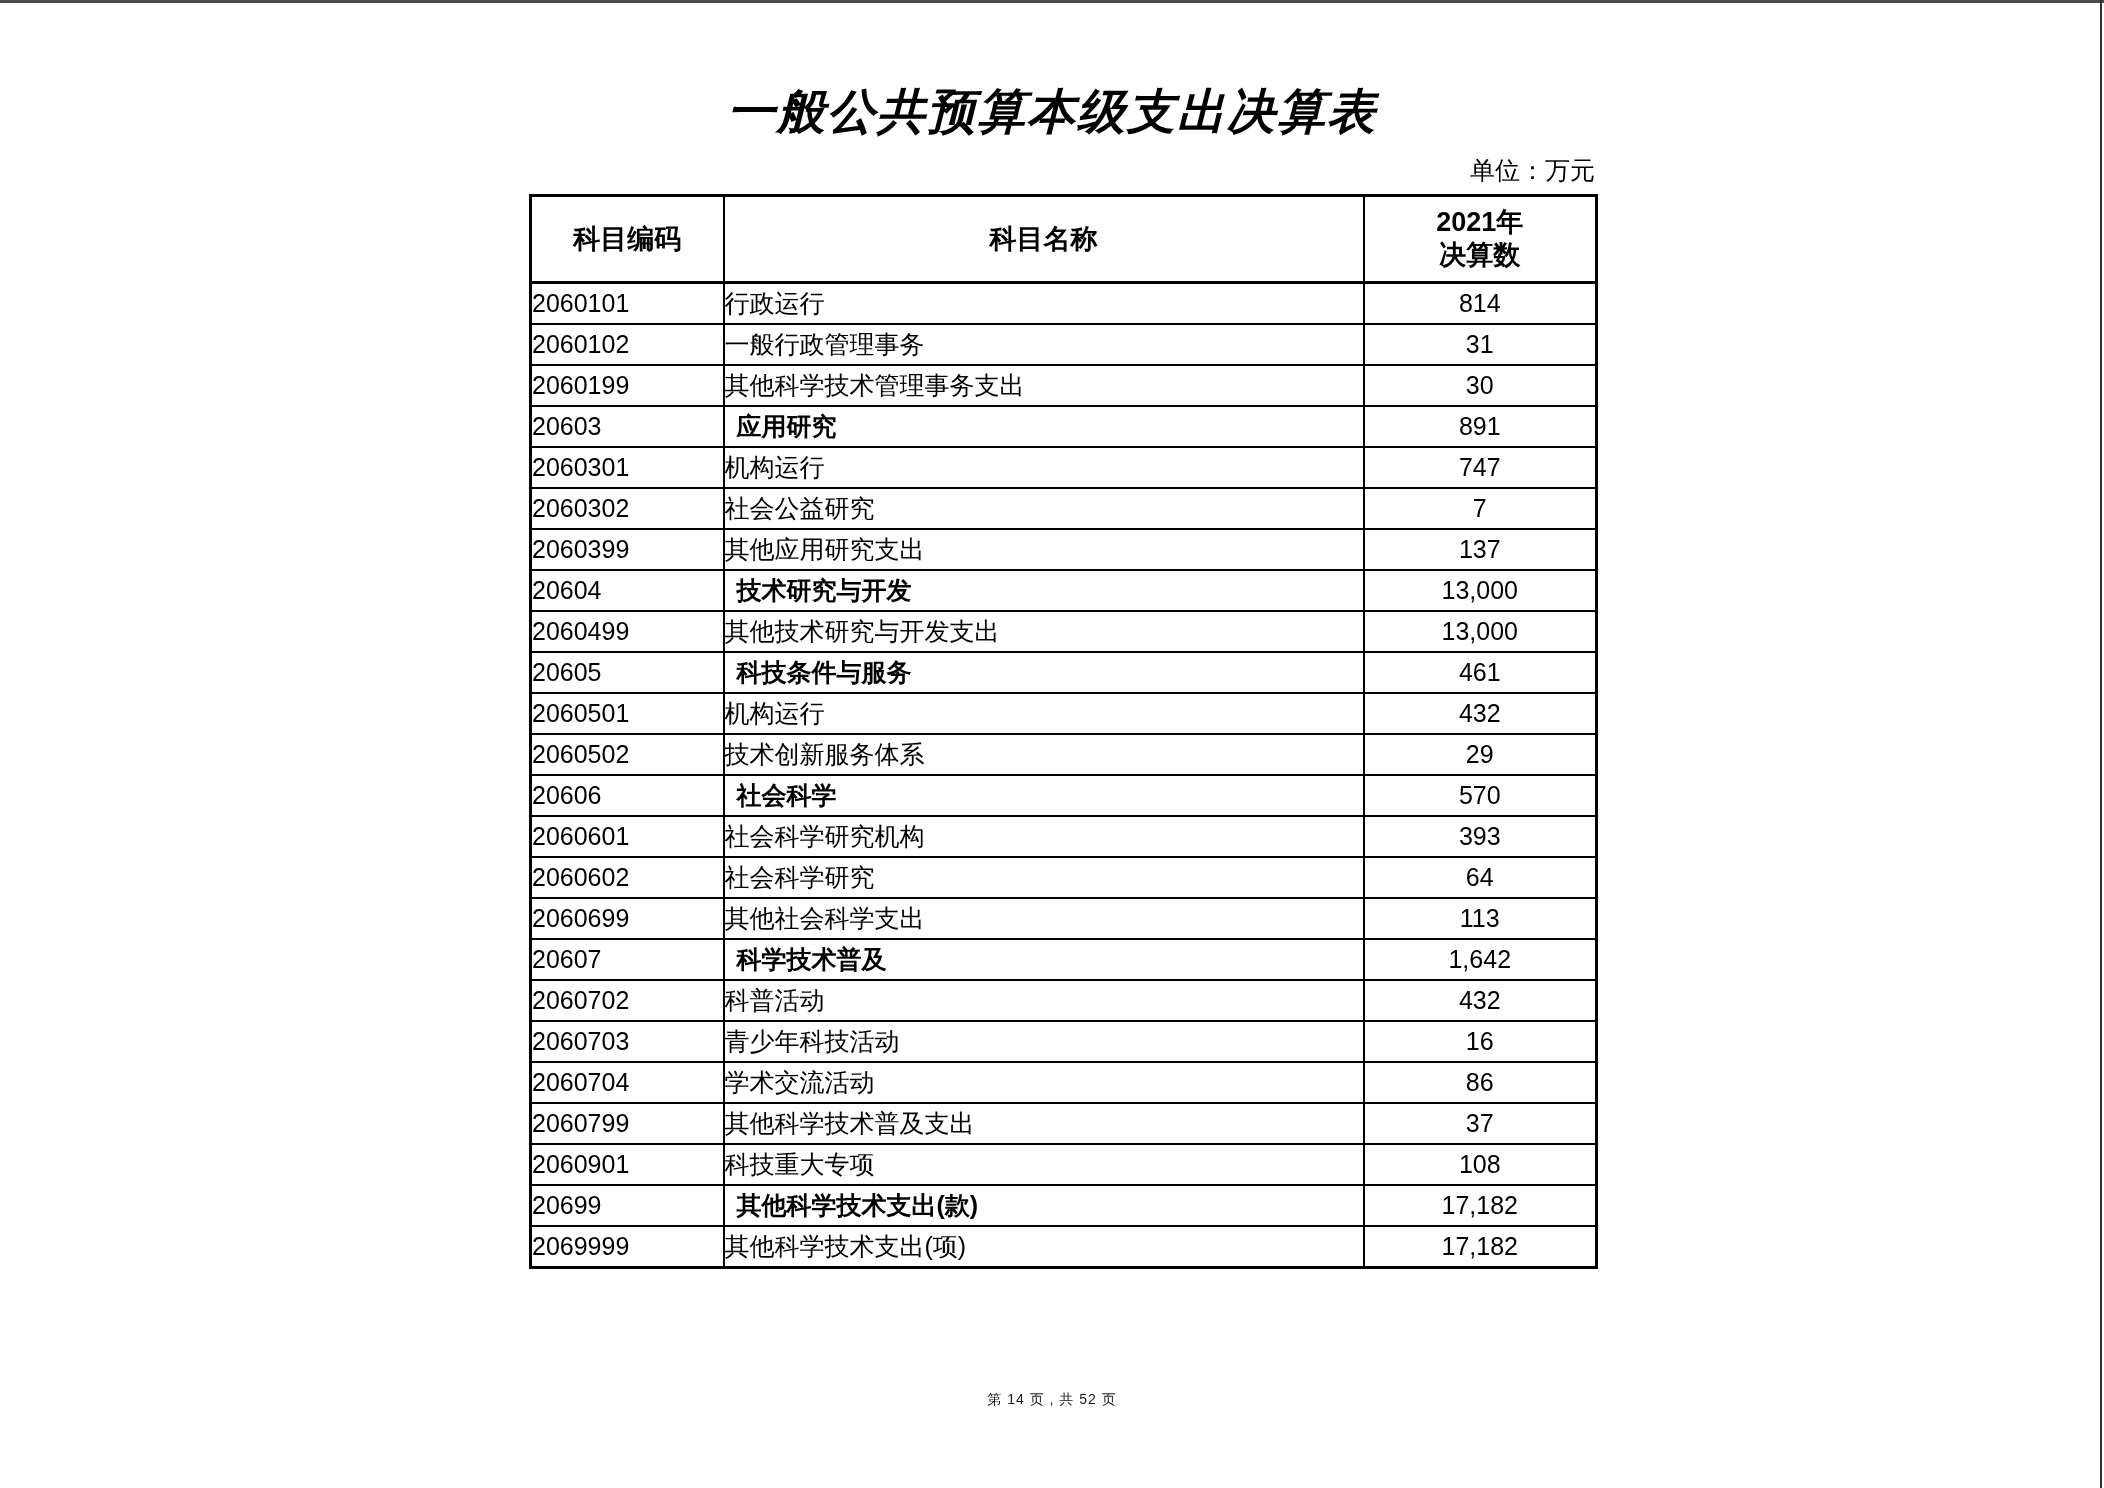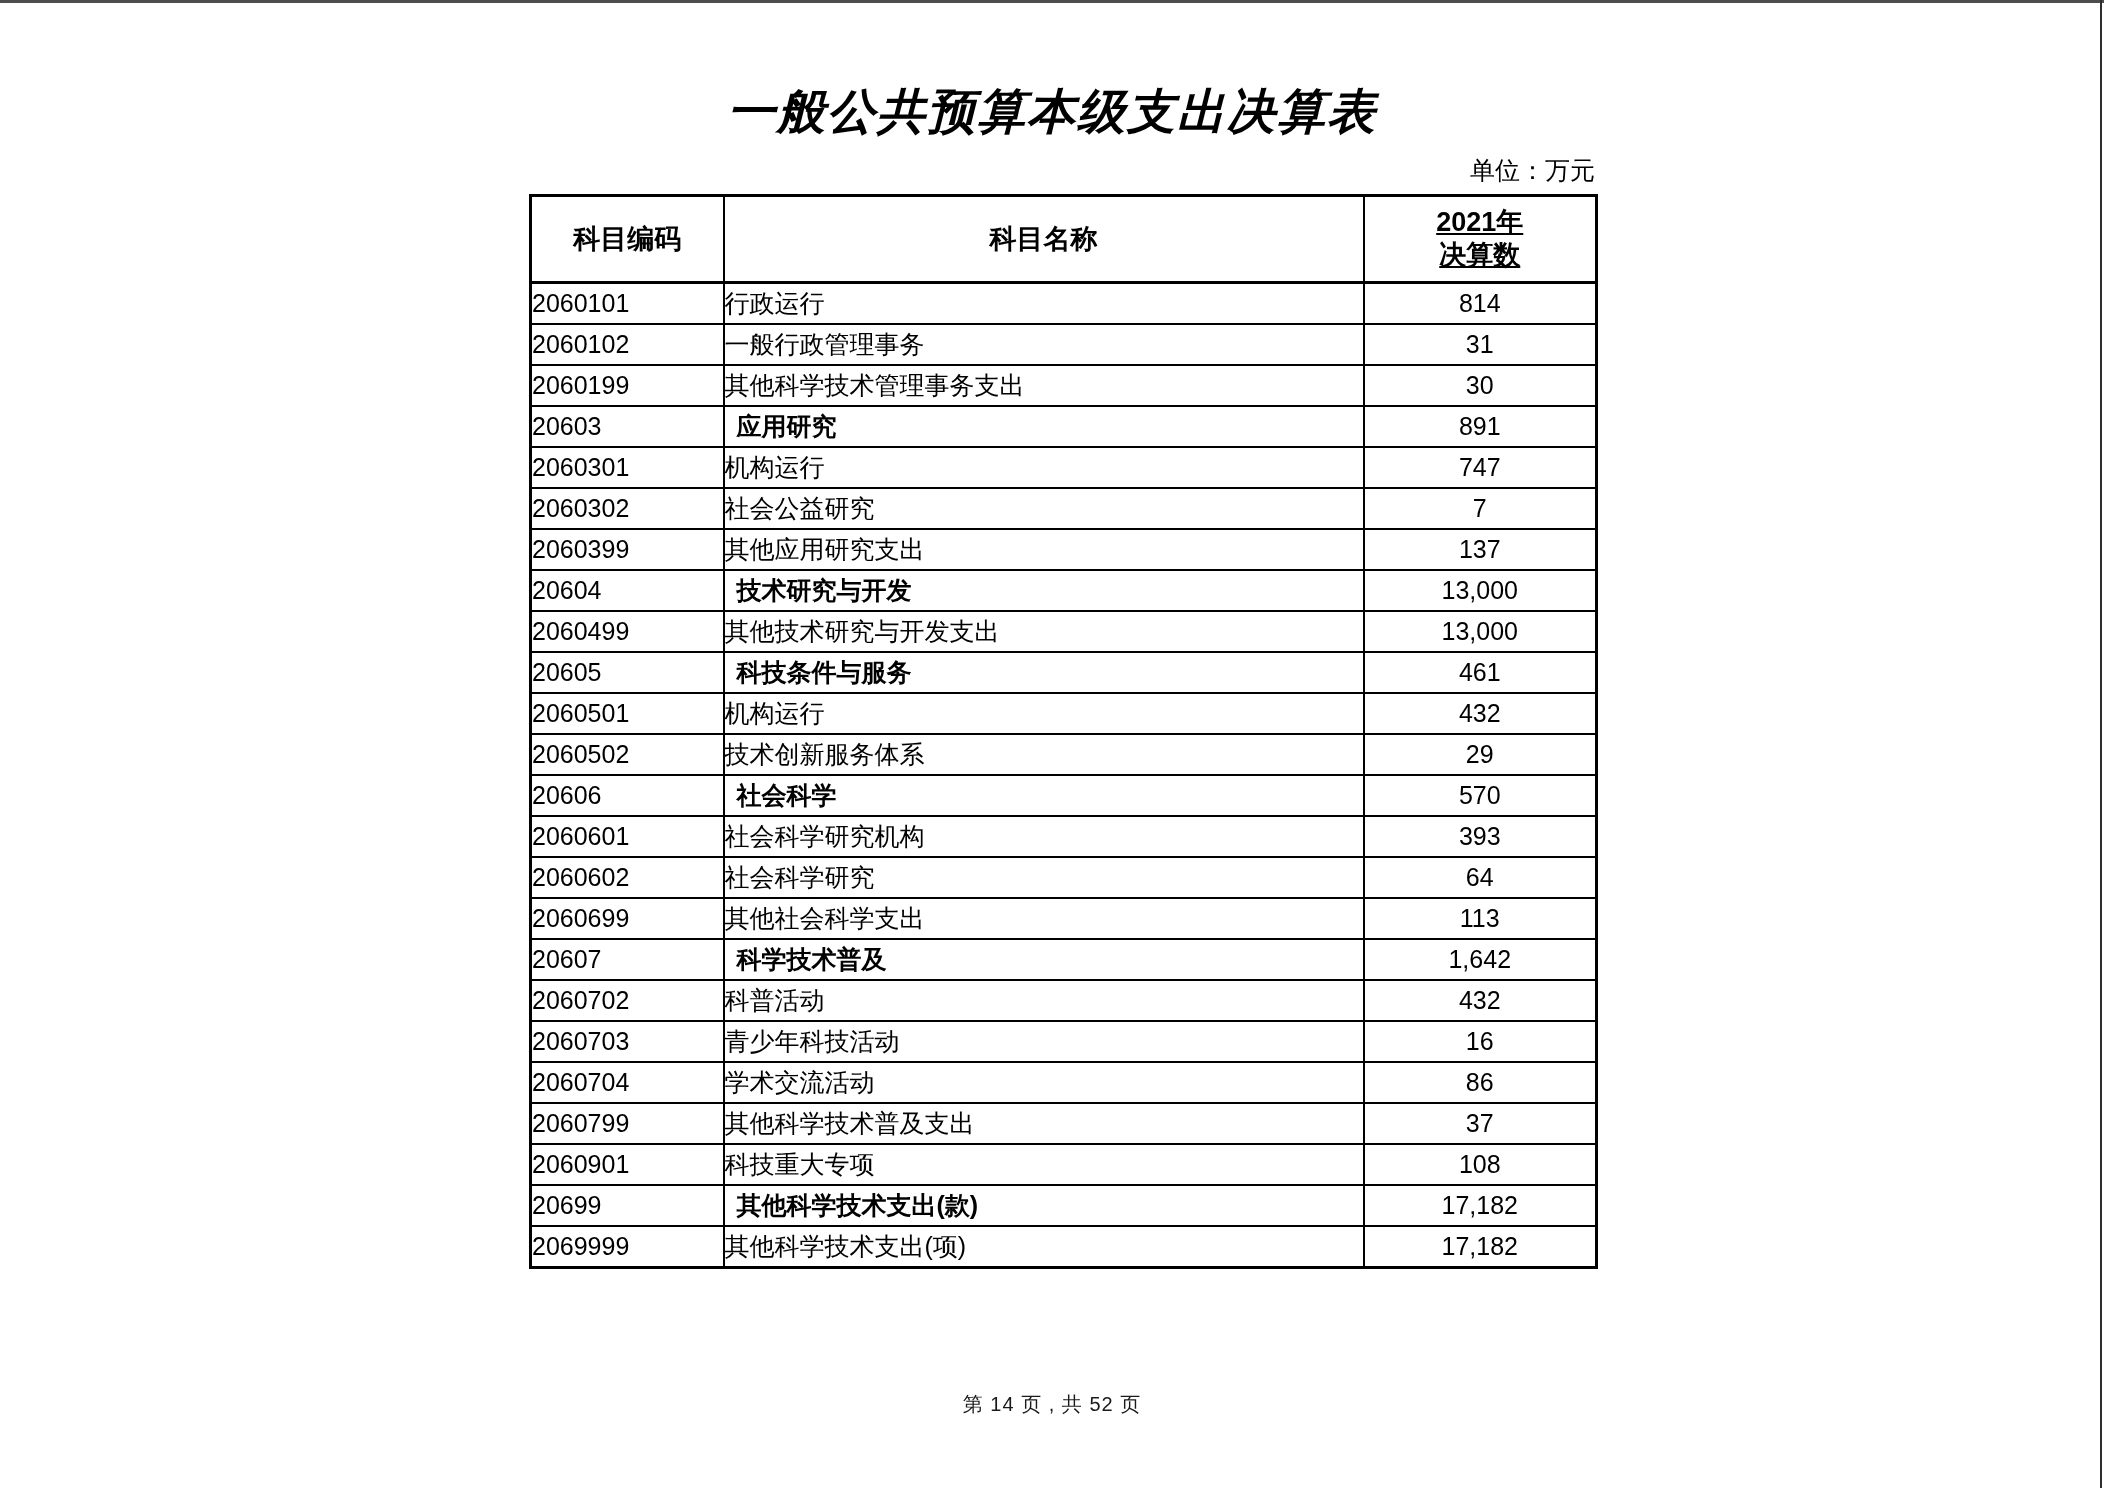--- a/index.html
+++ b/index.html
@@ -74,27 +74,27 @@
   }
   table.budget td {
     height: 39px;
     font-size: 25px;
     vertical-align: middle;
   }
   td.code { padding-left: 9px; text-align: left; }
   td.name { padding-left: 30px; text-align: left; }
   td.name.cat { padding-left: 12px; font-weight: bold; }
   td.value { text-align: center; }
-  .value-header-line { line-height: 33px; text-decoration: underline; }
+  .value-header-line { line-height: 33px; }
   .page-footer {
     position: absolute;
     top: 1391px; left: 0;
     width: 2104px;
     text-align: center;
-    font-size: 20px;
+    font-size: 14px;
     color: #1a1a1a;
     letter-spacing: 1px;
   }
 </style>
 </head>
 <body>
 
 <div class="top-edge"></div>
 <div class="right-edge"></div>
 

